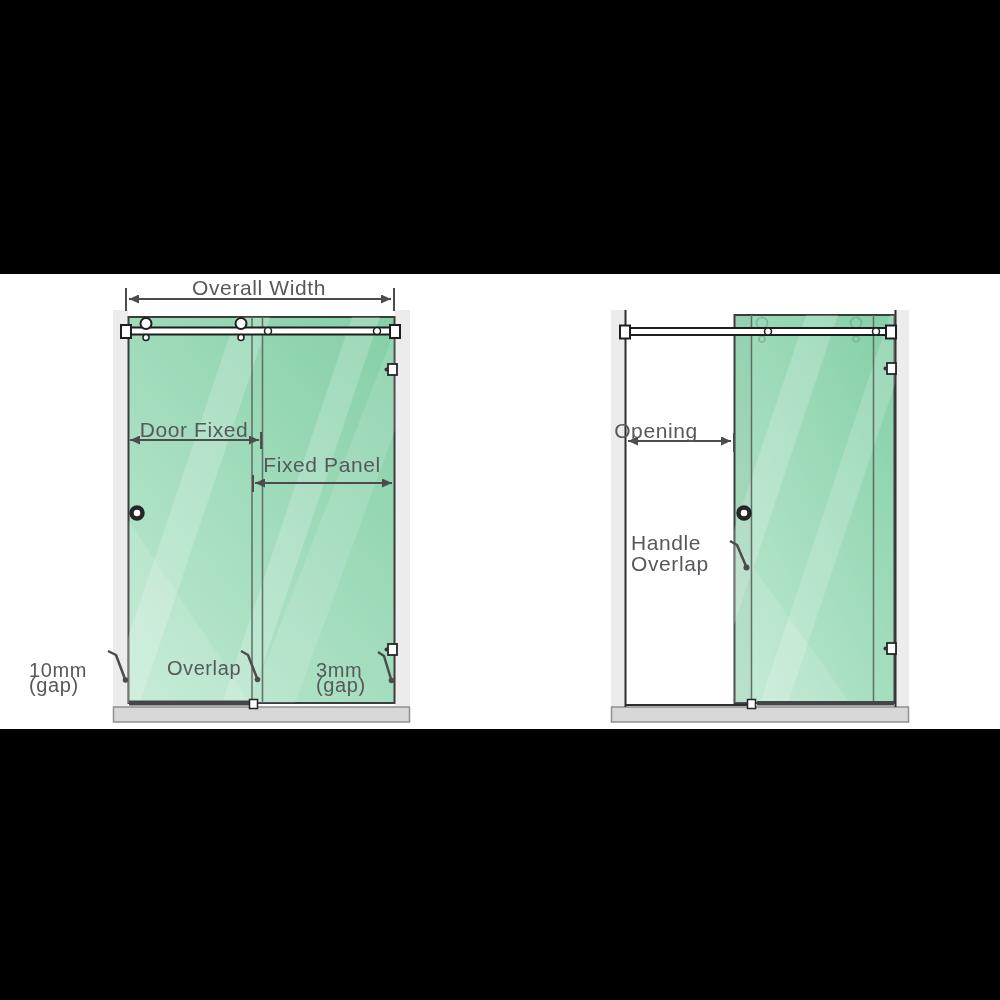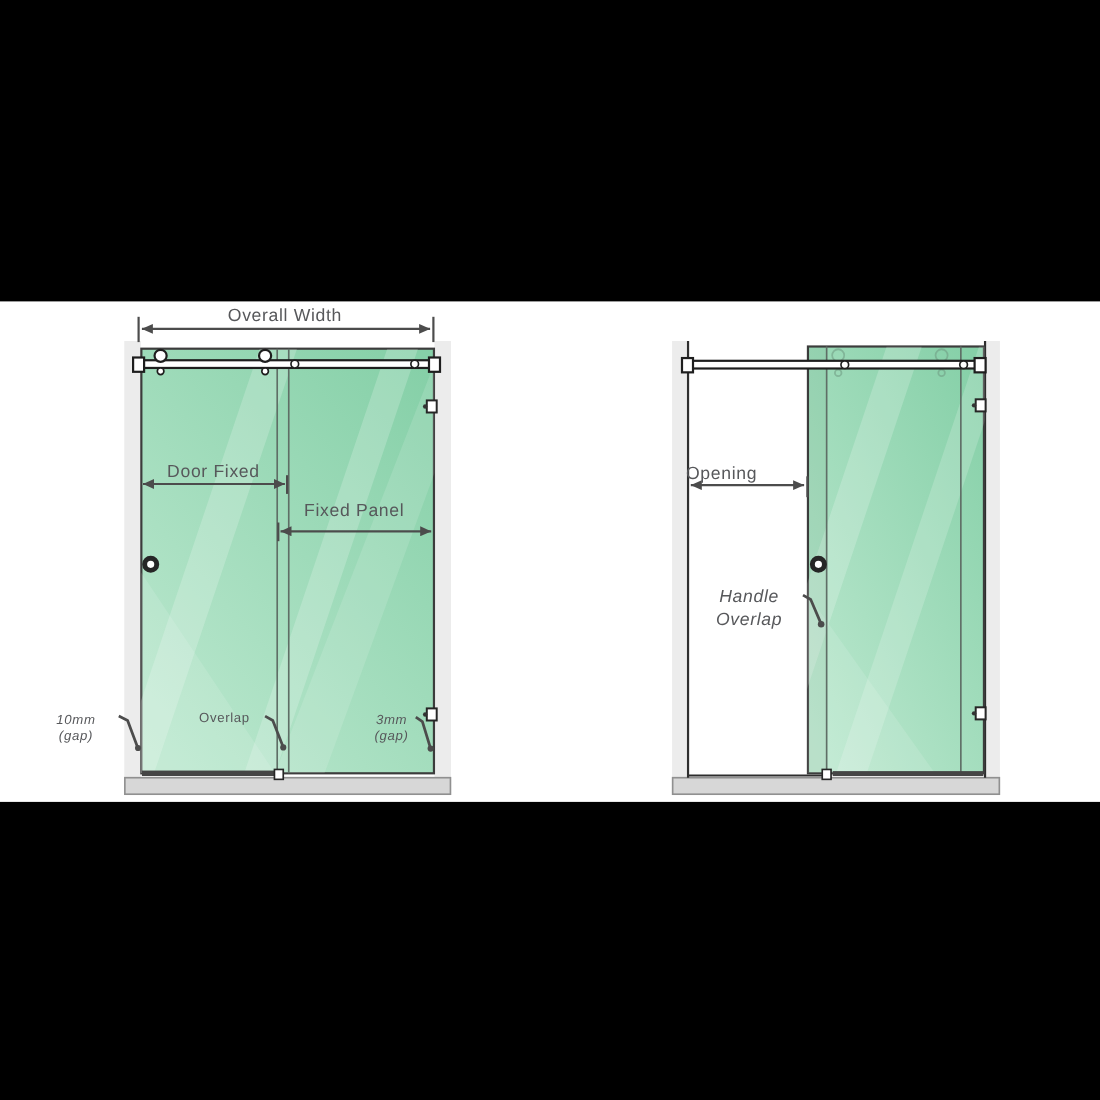--- a/index.html
+++ b/index.html
@@ -1,23 +1,23 @@
 <!DOCTYPE html>
 <html><head>
 <meta charset="utf-8">
 <style>
   html,body{margin:0;padding:0;background:#000;}
   .stage{position:relative;width:1000px;height:1000px;background:#000;overflow:hidden;
          font-family:"Liberation Sans",sans-serif;}
   .band{position:absolute;left:0;top:274px;width:1000px;height:455px;background:#fff;}
   svg.linework{position:absolute;left:0;top:0;width:1000px;height:1000px;}
-  .lbl{position:absolute;color:#57585b;font-size:16px;letter-spacing:.6px;line-height:17px;
+  .lbl{position:absolute;color:#57585b;font-size:21px;letter-spacing:.6px;line-height:17px;
        text-align:center;white-space:nowrap;}
-  .lbl.small{font-size:12px;line-height:15px;}
-  .lbl.right{text-align:center;font-style:italic;}
+  .lbl.small{font-size:20px;line-height:15px;margin-top:16px;}
+  .lbl.right{text-align:left;}
   .lbl span{display:block;}
 </style>
 </head>
 <body>
 
 <div class="stage">
   <div class="band"></div>
 
   <svg class="linework" viewBox="0 0 1000 1000">
     <defs>

